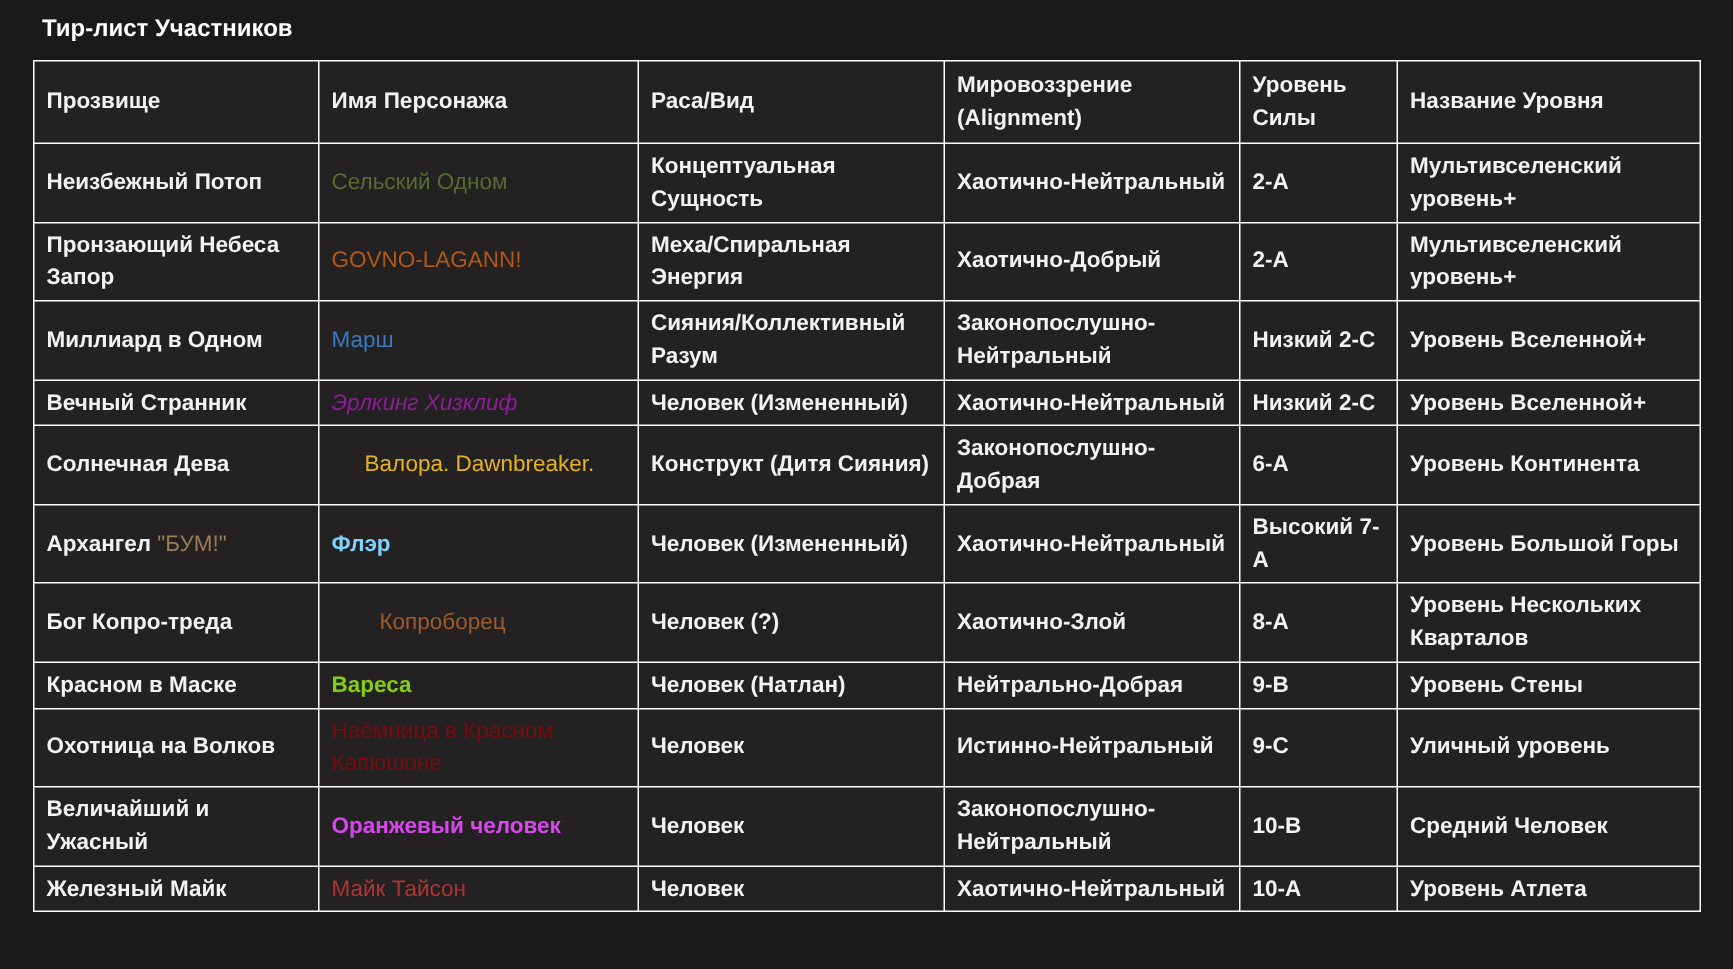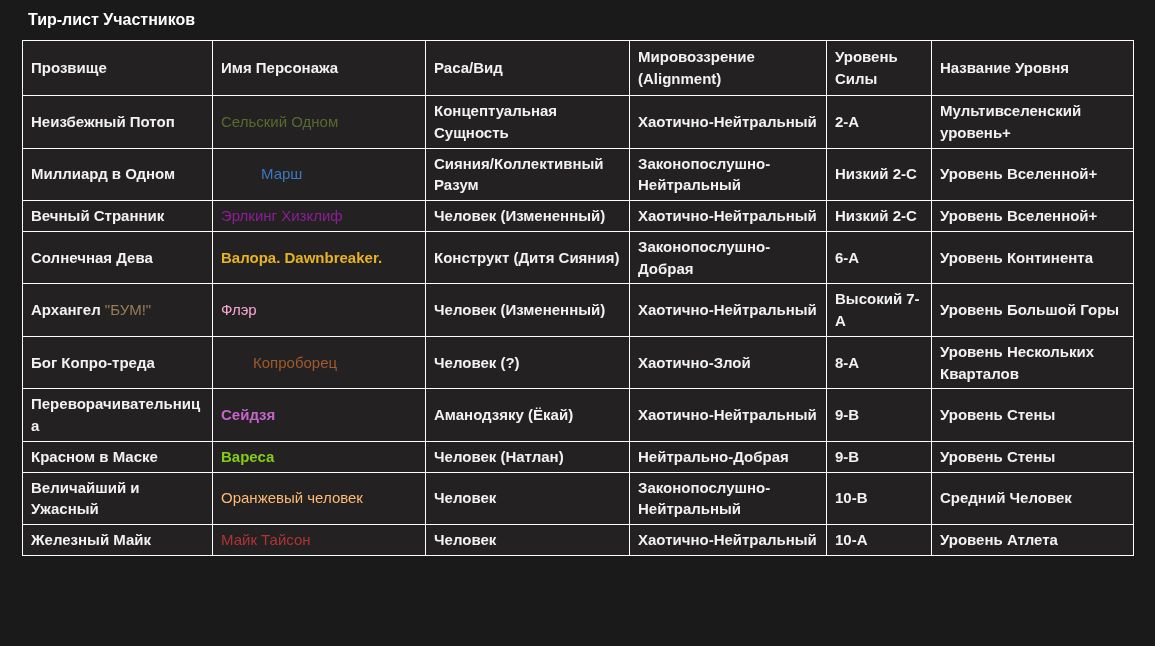--- a/index.html
+++ b/index.html
@@ -73,78 +73,86 @@
     <tbody>
       <tr>
         <td>Неизбежный Потоп</td>
         <td><span class="char-name" style="color: rgb(86, 107, 47); font-weight: normal;">Сельский Одном</span></td>
         <td>Концептуальная Сущность</td>
         <td>Хаотично-Нейтральный</td>
         <td>2-A</td>
         <td>Мультивселенский уровень+</td>
       </tr>
       <tr>
+        <td>Пронзающий Небеса Запор</td>
+        <td><span class="char-name" style="color: rgb(176, 88, 28); font-weight: normal;">GOVNO-LAGANN!</span></td>
+        <td>Меха/Спиральная Энергия</td>
+        <td>Хаотично-Добрый</td>
+        <td>2-A</td>
+        <td>Мультивселенский уровень+</td>
+      </tr>
+      <tr>
         <td>Миллиард в Одном</td>
-        <td><span class="char-name" style="color: rgb(60, 120, 190); font-weight: normal; margin-left: 40px;">Марш</span></td>
+        <td><span class="char-name" style="color: rgb(60, 120, 190); font-weight: normal;">Марш</span></td>
         <td>Сияния/Коллективный Разум</td>
         <td>Законопослушно-Нейтральный</td>
         <td>Низкий 2-C</td>
         <td>Уровень Вселенной+</td>
       </tr>
       <tr>
         <td>Вечный Странник</td>
-        <td><span class="char-name" style="color: rgb(140, 30, 150); font-weight: normal;">Эрлкинг Хизклиф</span></td>
+        <td><span class="char-name" style="color: rgb(140, 30, 150); font-weight: normal; font-style: italic;">Эрлкинг Хизклиф</span></td>
         <td>Человек (Измененный)</td>
         <td>Хаотично-Нейтральный</td>
         <td>Низкий 2-C</td>
         <td>Уровень Вселенной+</td>
       </tr>
       <tr>
         <td>Солнечная Дева</td>
-        <td><span class="char-name" style="color: rgb(230, 180, 35); font-weight: bold;">Валора. Dawnbreaker.</span></td>
+        <td><span class="char-name" style="color: rgb(230, 180, 35); font-weight: normal; margin-left: 22px;">Валора. Dawnbreaker.</span></td>
         <td>Конструкт (Дитя Сияния)</td>
         <td>Законопослушно-Добрая</td>
         <td>6-A</td>
         <td>Уровень Континента</td>
       </tr>
       <tr>
         <td><span>Архангел</span> <span class="nick-suffix" style="color: rgb(155, 125, 85);">"БУМ!"</span></td>
-        <td><span class="char-name" style="color: #f9a8d4; font-weight: normal;">Флэр</span></td>
+        <td><span class="char-name" style="color: #7dd3fc; font-weight: bold;">Флэр</span></td>
         <td>Человек (Измененный)</td>
         <td>Хаотично-Нейтральный</td>
         <td>Высокий 7-A</td>
         <td>Уровень Большой Горы</td>
       </tr>
       <tr>
         <td>Бог Копро-треда</td>
         <td><span class="char-name" style="color: rgb(158, 91, 44); font-weight: normal; margin-left: 32px;">Копроборец</span></td>
         <td>Человек (?)</td>
         <td>Хаотично-Злой</td>
         <td>8-A</td>
         <td>Уровень Нескольких Кварталов</td>
       </tr>
       <tr>
-        <td>Переворачивательница</td>
-        <td><span class="char-name" style="color: rgb(200, 100, 205); font-weight: bold;">Сейдзя</span></td>
-        <td>Аманодзяку (Ёкай)</td>
-        <td>Хаотично-Нейтральный</td>
-        <td>9-B</td>
-        <td>Уровень Стены</td>
-      </tr>
-      <tr>
         <td>Красном в Маске</td>
         <td><span class="char-name" style="color: #84cc16; font-weight: bold;">Вареса</span></td>
         <td>Человек (Натлан)</td>
         <td>Нейтрально-Добрая</td>
         <td>9-B</td>
         <td>Уровень Стены</td>
       </tr>
       <tr>
+        <td>Охотница на Волков</td>
+        <td><span class="char-name" style="color: rgb(123, 12, 12); font-weight: normal;">Наёмница в Красном Капюшоне</span></td>
+        <td>Человек</td>
+        <td>Истинно-Нейтральный</td>
+        <td>9-C</td>
+        <td>Уличный уровень</td>
+      </tr>
+      <tr>
         <td>Величайший и Ужасный</td>
-        <td><span class="char-name" style="color: #fdba74; font-weight: normal;">Оранжевый человек</span></td>
+        <td><span class="char-name" style="color: #d946ef; font-weight: bold;">Оранжевый человек</span></td>
         <td>Человек</td>
         <td>Законопослушно-Нейтральный</td>
         <td>10-B</td>
         <td>Средний Человек</td>
       </tr>
       <tr>
         <td>Железный Майк</td>
         <td><span class="char-name" style="color: rgb(176, 52, 52); font-weight: normal;">Майк Тайсон</span></td>
         <td>Человек</td>
         <td>Хаотично-Нейтральный</td>

